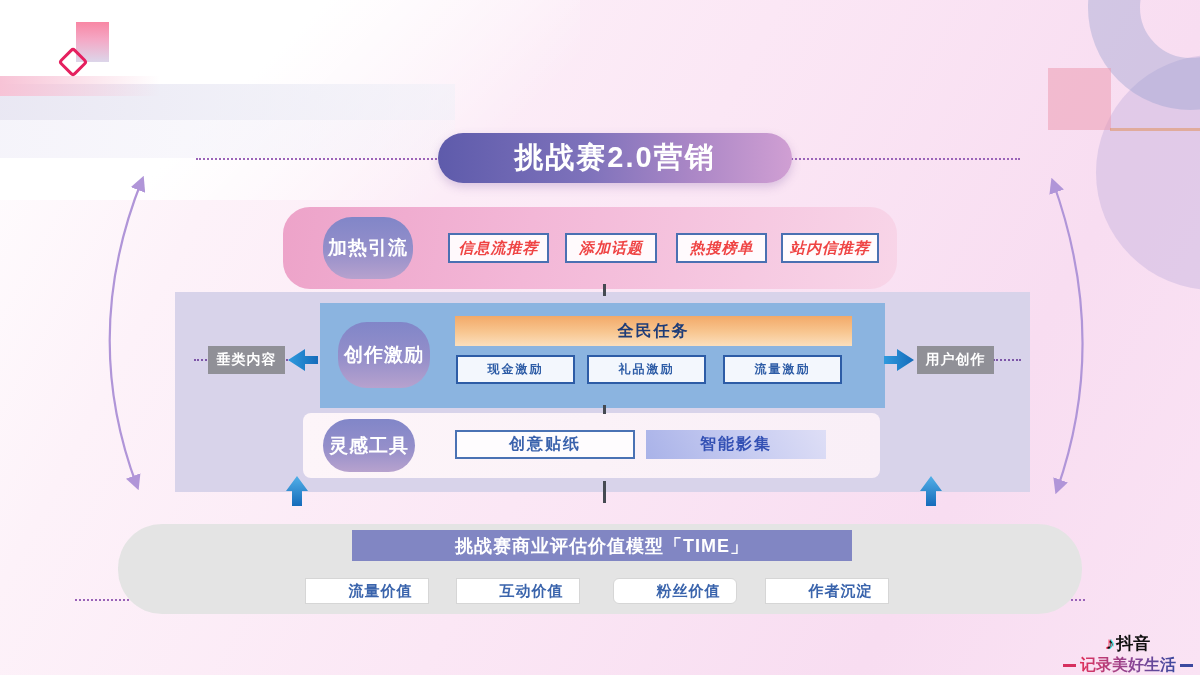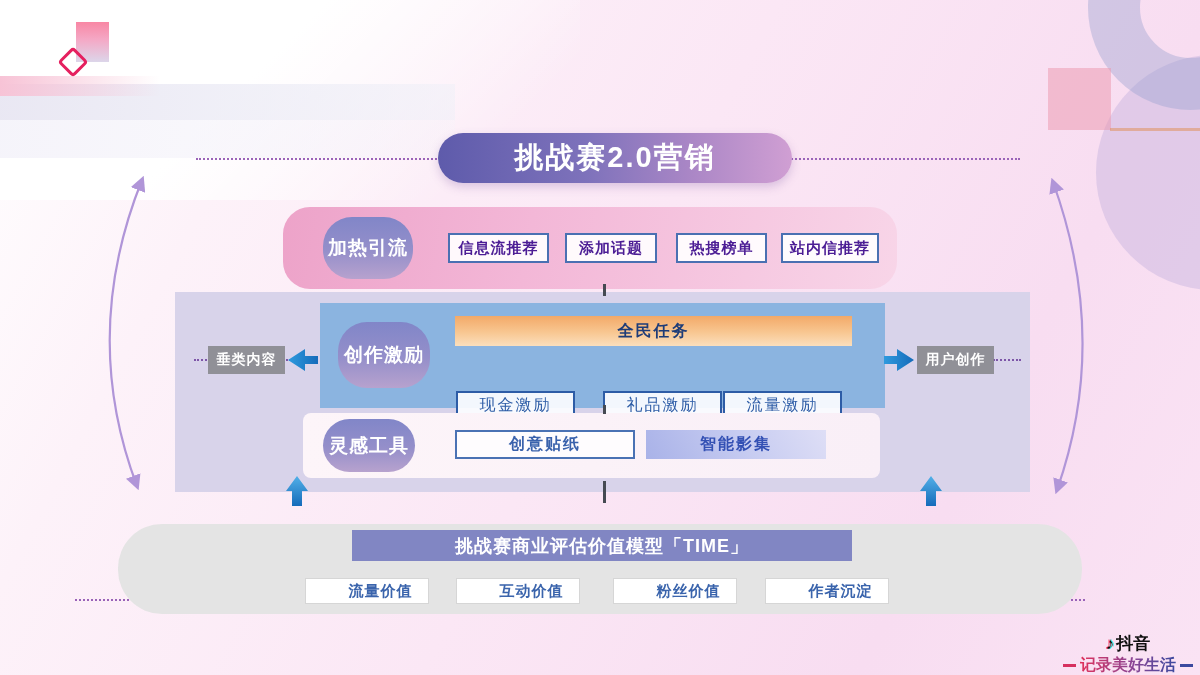--- a/index.html
+++ b/index.html
@@ -41,37 +41,37 @@
     color:#fff;font-size:29px;font-weight:bold;letter-spacing:2px;
     box-shadow:0 4px 10px rgba(120,80,160,.25);}
 
   
   .heat-row{left:283px;top:207px;width:614px;height:82px;border-radius:27px;z-index:2;
     background:linear-gradient(100deg,#eda3c9 0%,#f3b7d7 40%,#f8d5e8 100%);}
   .sec-label{background:linear-gradient(180deg,#8186c8 0%,#958fca 55%,#b7a2ce 100%);
     color:#fff;font-size:19px;font-weight:bold;letter-spacing:1px;border-radius:29px;}
   .heat-label{left:40px;top:10px;width:90px;height:62px;}
   .hp{top:26px;height:26px;border:2px solid #4a70b2;background:rgba(255,253,254,.95);
-    color:#4c1d95;font-weight:bold;font-size:15px;letter-spacing:1px;}
+    color:#ef4444;font-weight:bold;font-size:15px;letter-spacing:1px;font-style:italic;}
   .hp0{left:165px;width:97px;}
   .hp1{left:282px;width:88px;}
   .hp2{left:393px;width:87px;}
   .hp3{left:498px;width:94px;}
 
   
   .lavender{left:175px;top:292px;width:855px;height:200px;background:#d8d3ea;z-index:1;}
   .blue-panel{left:320px;top:303px;width:565px;height:105px;background:#8bb4e0;z-index:2;}
   .create-label{left:18px;top:19px;width:92px;height:66px;}
   .orange-bar{left:135px;top:13px;width:397px;height:30px;
     background:linear-gradient(180deg,#f3a968 0%,#f8c792 55%,#fbdfbd 100%);
     color:#1e3c78;font-weight:bold;font-size:16px;letter-spacing:2px;}
   .citem{top:52px;height:25px;border:2px solid #2d5ca6;background:rgba(252,253,255,.92);
-    color:#2d5ca6;font-weight:normal;font-size:16px;letter-spacing:2px;margin-top:36px;}
+    color:#2d5ca6;font-weight:bold;font-size:12px;letter-spacing:2px;}
   .ci0{left:136px;width:115px;}
-  .ci1{left:283px;width:115px;}
+  .ci1{left:267px;width:115px;}
   .ci2{left:403px;width:115px;}
   .tag{top:346px;height:28px;background:rgba(138,138,143,.92);color:#fff;
     font-weight:bold;font-size:14px;letter-spacing:1px;z-index:3;}
   .tag-left{left:208px;width:77px;}
   .tag-right{left:917px;width:77px;}
 
   
   .insp-row{left:303px;top:413px;width:577px;height:65px;border-radius:8px;z-index:2;
     background:linear-gradient(90deg,#fdf5f9 0%,#f9eff7 100%);}
   .insp-label{left:20px;top:6px;width:92px;height:53px;}
@@ -88,21 +88,21 @@
   .t3{top:481px;height:22px;}
 
   
   .time-box{left:118px;top:524px;width:964px;height:90px;background:#e4e4e4;border-radius:44px;z-index:2;}
   .time-title{left:234px;top:6px;width:500px;height:31px;background:#8186c3;color:#fff;
     font-weight:bold;font-size:18px;letter-spacing:1px;}
   .tv{top:54px;height:24px;background:#fff;border:1px solid #d6d6d6;color:#3a64ac;
     font-weight:bold;font-size:15px;letter-spacing:1px;padding-left:27px;}
   .tv0{left:187px;width:95px;}
   .tv1{left:338px;width:95px;}
-  .tv2{left:495px;width:95px;}
+  .tv2{left:495px;width:95px;border-radius:6px;}
   .tv3{left:647px;width:95px;}
 
   
   .overlay{left:0;top:0;width:1200px;height:675px;z-index:4;pointer-events:none;}
 
   
   .footer-logo{left:1063px;top:635px;width:130px;text-align:center;z-index:3;}
   .brand-line{font-size:17px;font-weight:bold;color:#101010;line-height:18px;}
   .note{font-size:17px;font-weight:bold;color:#0b0b0b;margin-right:2px;
     text-shadow:1.2px 0 #25f4ee,-1.2px 0 #fe2c55;}

